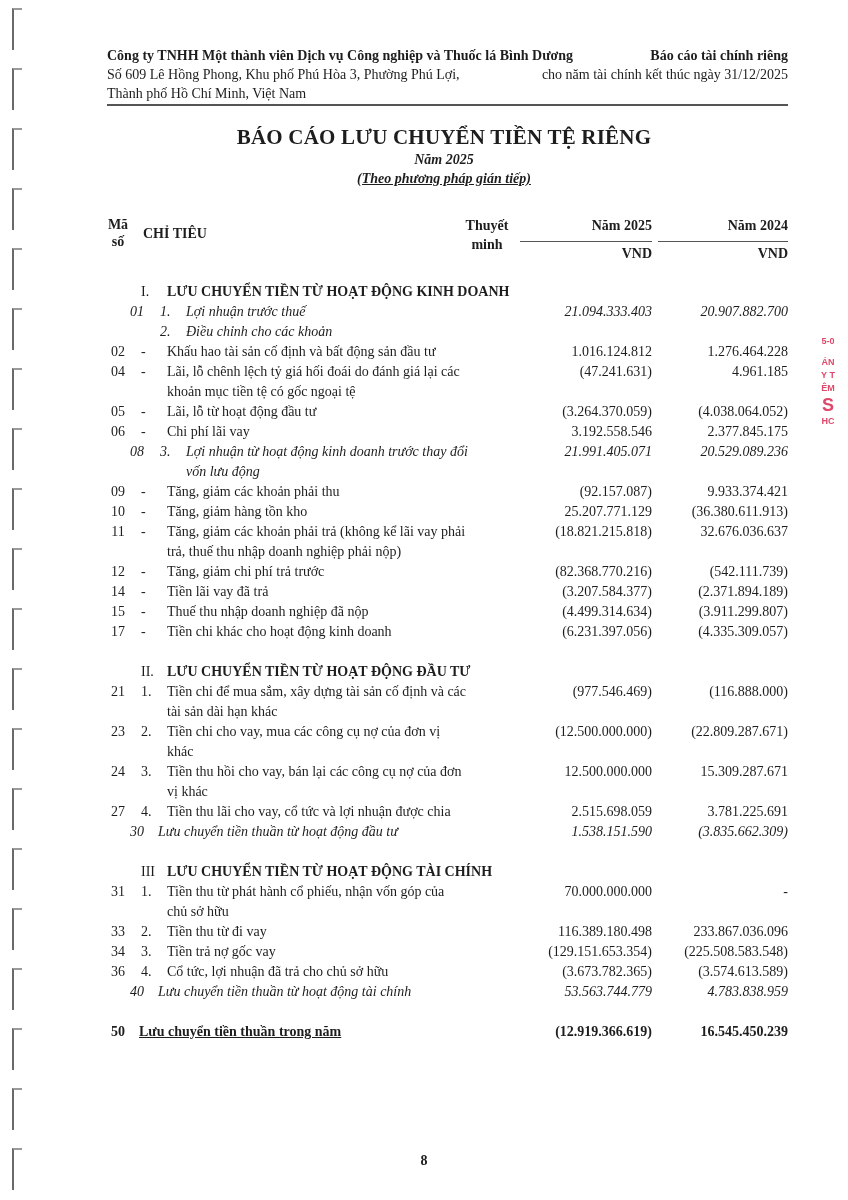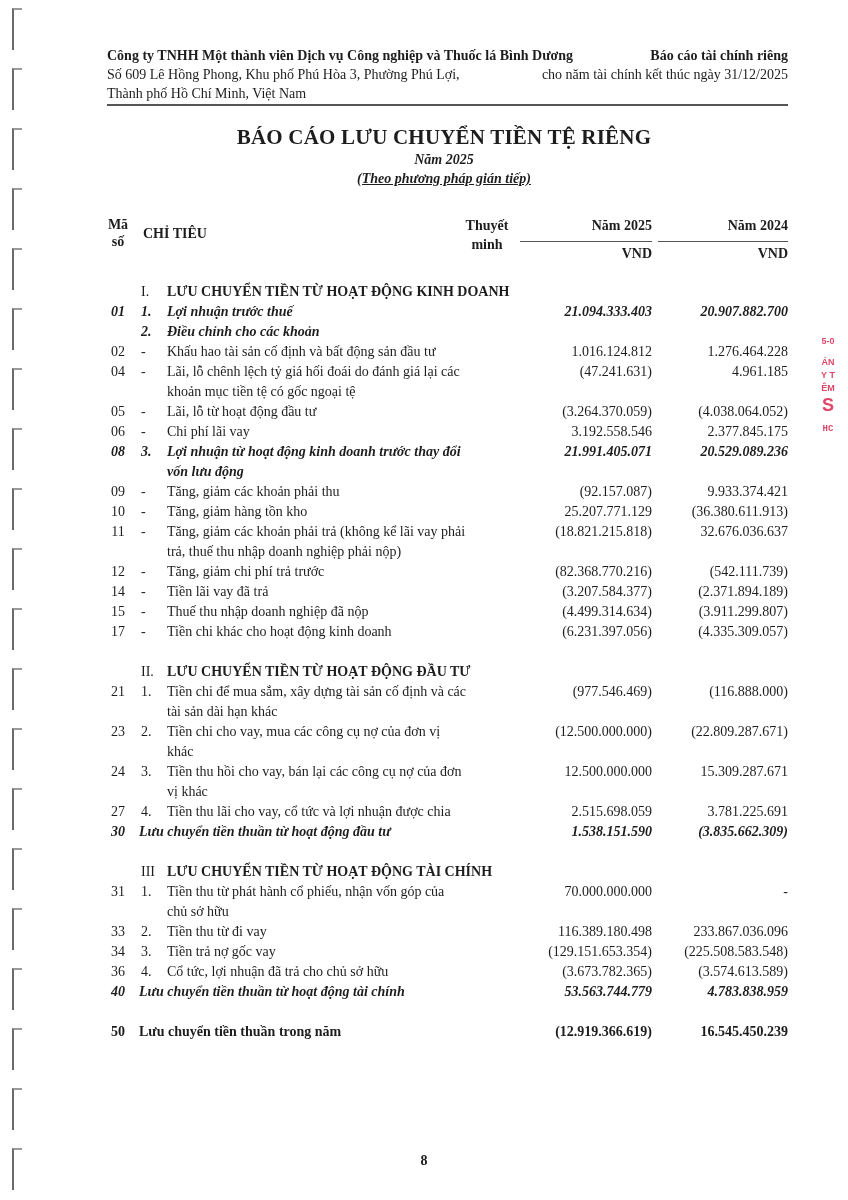--- a/index.html
+++ b/index.html
@@ -31,21 +31,21 @@
 
   .body { position: absolute; top: 282px; left: 107px; width: 681px; font-size: 14px; }
   .r { position: relative; display: flex; line-height: 20px; }
   .r .c { width: 22px; text-align: center; flex-shrink: 0; }
   .r .m { width: 22px; flex-shrink: 0; text-align: left; padding-left: 12px; }
   .r .d { width: 300px; flex-shrink: 0; padding-left: 4px; }
   .r .d.wide { width: 320px; }
   .r .v1 { position: absolute; right: 136px; top: 0; }
   .r .v2 { position: absolute; right: 0; top: 0; }
   .r.sec .d { font-weight: bold; width: 420px; }
-  .r.it { font-style: italic; font-weight: bold; }
+  .r.it { font-style: italic; font-weight: normal; margin-left: 19px; }
   .r.tot { font-weight: bold; }
   .gap { height: 20px; }
 
   .pageno { position: absolute; left: 0; width: 848px; top: 1153px; text-align: center; font-size: 14px; font-weight: bold; }
   .stamp { position: absolute; right: 6px; top: 335px; width: 28px; color: #e0486a; font-family: "Liberation Sans", sans-serif; font-weight: bold; font-size: 9px; line-height: 13px; text-align: center; }
   .stamp .big { font-size: 18px; line-height: 20px; }
 </style>
 </head>
 <body>
 
@@ -289,28 +289,28 @@
     </div>
     <div class="r it">
       <span class="c">40</span>
       <span class="d wide" style="padding-left: 10px; width: 360px;">Lưu chuyển tiền thuần từ hoạt động tài chính</span>
       <span class="v1">53.563.744.779</span>
       <span class="v2">4.783.838.959</span>
     </div>
     <div class="gap"></div>
     <div class="r tot">
       <span class="c">50</span>
-      <span class="d wide" style="padding-left: 10px; width: 360px;">Lưu chuyển tiền thuần trong năm</span>
+      <span class="d wide" style="padding-left: 10px; width: 360px; text-decoration: underline;">Lưu chuyển tiền thuần trong năm</span>
       <span class="v1">(12.919.366.619)</span>
       <span class="v2">16.545.450.239</span>
     </div>
   </div>
 
 <div class="stamp" id="stamp">
     <div>5-0</div>
     <div style="margin-top: 8px;">ÁN</div>
     <div>Y T</div>
     <div>ÊM</div>
     <div class="big">S</div>
-    <div style="margin-top: 8px; font-family: Liberation Mono, monospace;">HC</div>
+    <div style="">HC</div>
   </div>
 
 <div class="pageno">8</div>
 
 </body></html>

